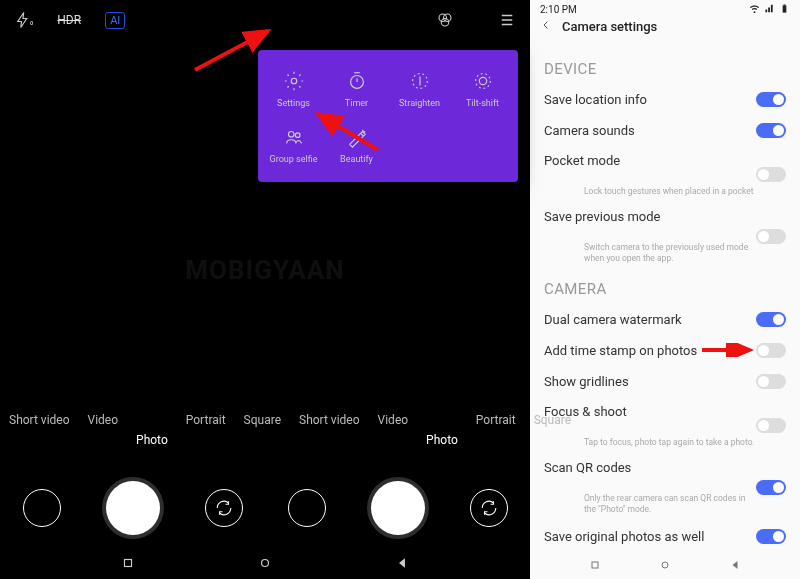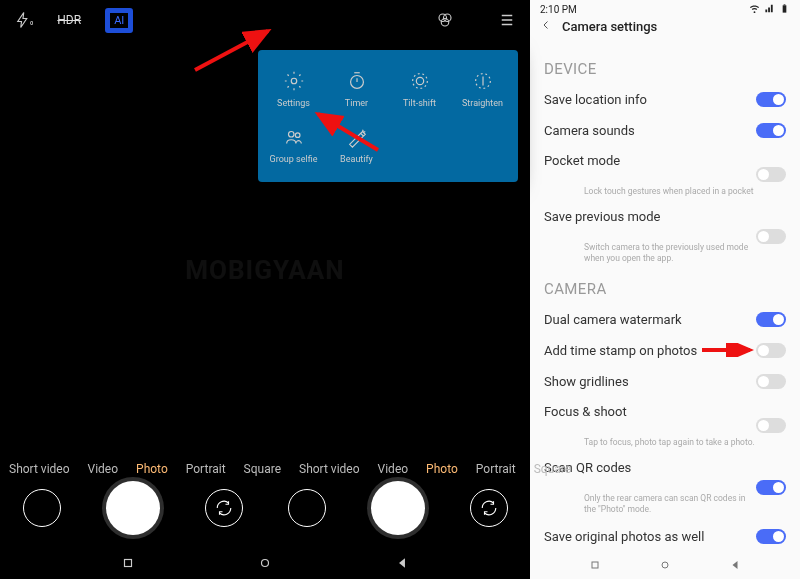--- a/index.html
+++ b/index.html
@@ -6,35 +6,35 @@
   html, body { width: 800px; height: 579px; font-family: -apple-system, Roboto, Arial, sans-serif; overflow: hidden; }
   .root { display: flex; width: 800px; height: 579px; background: #fff; }
   .left-pane { width: 530px; height: 579px; background: #000; position: relative; color: #fff; }
   .right-pane { width: 270px; height: 579px; background: #fafafa; color: #333; display: flex; flex-direction: column; }
 
   
   .cam-topbar { height: 40px; display: flex; align-items: center; gap: 24px; padding: 0 14px; }
   .topbar-item { color: #ddd; font-size: 12px; display: flex; align-items: center; }
   .topbar-item svg { width: 18px; height: 18px; }
   .topbar-spacer { flex: 1; }
-  .ai-box { border: 5px solid #1d4ed8; color: #3b6bff; padding: 1px 4px; font-size: 11px; border-radius: 3px; }
-
-  
-  .popup { position: absolute; top: 50px; right: 12px; width: 260px; background: #0369a1; border-radius: 4px; padding: 12px 4px 8px; display: flex; flex-wrap: wrap; box-shadow: 0 4px 20px rgba(0,0,0,0.6); }
+  .ai-box { border: 1px solid #1d4ed8; color: #3b6bff; padding: 1px 4px; font-size: 11px; border-radius: 3px; }
+
+  
+  .popup { position: absolute; top: 50px; right: 12px; width: 260px; background: #6d28d9; border-radius: 4px; padding: 12px 4px 8px; display: flex; flex-wrap: wrap; box-shadow: 0 4px 20px rgba(0,0,0,0.6); }
   .popup-item { width: 25%; display: flex; flex-direction: column; align-items: center; gap: 6px; padding: 8px 0 10px; }
   .popup-item .ic { width: 22px; height: 22px; display: flex; align-items: center; justify-content: center; }
   .popup-item .lbl { font-size: 9px; color: #ccc; text-align: center; }
 
   
   .watermark { position: absolute; top: 255px; left: 0; right: 0; text-align: center; font-size: 26px; font-weight: 700; letter-spacing: 1px; color: rgba(255,255,255,0.06); pointer-events: none; }
 
   
-  .mode-strip { position: absolute; bottom: 99px; left: 0; right: 0; display: flex; font-size: 12px; color: #bbb; }
+  .mode-strip { position: absolute; bottom: 128px; left: 0; right: 0; display: flex; font-size: 12px; color: #bbb; }
   .mode-strip .mode { padding: 4px 9px; white-space: nowrap; }
-  .mode.active { color: #fdba74; }
+  .mode.active { color: #ffffff; margin-top: 20px; }
 
   
   .shutter-row { position: absolute; bottom: 36px; left: 0; right: 0; height: 70px; display: flex; }
   .shutter-half { width: 50%; display: flex; align-items: center; justify-content: space-around; }
   .circ-btn { width: 38px; height: 38px; border: 1.5px solid #fff; border-radius: 50%; display: flex; align-items: center; justify-content: center; }
   .shutter-big { width: 54px; height: 54px; background: #fff; border-radius: 50%; box-shadow: 0 0 0 4px rgba(255,255,255,0.18); }
   .switch-ic svg { width: 18px; height: 18px; }
 
   
   .nav-left { position: absolute; bottom: 0; left: 0; right: 0; height: 30px; display: flex; align-items: center; justify-content: space-around; padding: 0 60px; }
@@ -126,34 +126,34 @@
               <circle cx="12" cy="13" r="7"></circle>
               <line x1="12" y1="13" x2="12" y2="9"></line>
               <line x1="9" y1="3" x2="15" y2="3"></line>
             </svg>
           </div>
         <div class="lbl">Timer</div>
       </div>
       <div class="popup-item">
         <div class="ic">
             <svg viewBox="0 0 24 24" fill="none" stroke="#ccc" stroke-width="1.3">
+              <circle cx="12" cy="12" r="8" stroke-dasharray="2 3"></circle>
+              <line x1="12" y1="7" x2="12" y2="17"></line>
+            </svg>
+          </div>
+        <div class="lbl">Straighten</div>
+      </div>
+      <div class="popup-item">
+        <div class="ic">
+            <svg viewBox="0 0 24 24" fill="none" stroke="#ccc" stroke-width="1.3">
               <circle cx="12" cy="12" r="4"></circle>
               <circle cx="12" cy="12" r="8" stroke-dasharray="2 3"></circle>
             </svg>
           </div>
         <div class="lbl">Tilt-shift</div>
-      </div>
-      <div class="popup-item">
-        <div class="ic">
-            <svg viewBox="0 0 24 24" fill="none" stroke="#ccc" stroke-width="1.3">
-              <circle cx="12" cy="12" r="8" stroke-dasharray="2 3"></circle>
-              <line x1="12" y1="7" x2="12" y2="17"></line>
-            </svg>
-          </div>
-        <div class="lbl">Straighten</div>
       </div>
       <div class="popup-item">
         <div class="ic">
             <svg viewBox="0 0 24 24" fill="none" stroke="#ccc" stroke-width="1.3">
               <circle cx="9" cy="9" r="3"></circle>
               <circle cx="16" cy="10" r="2.5"></circle>
               <path d="M4 19c0-3 3-4 5-4s5 1 5 4M14 19c0-2 2-3 3-3s3 1 3 3"></path>
             </svg>
           </div>
         <div class="lbl">Group selfie</div>

